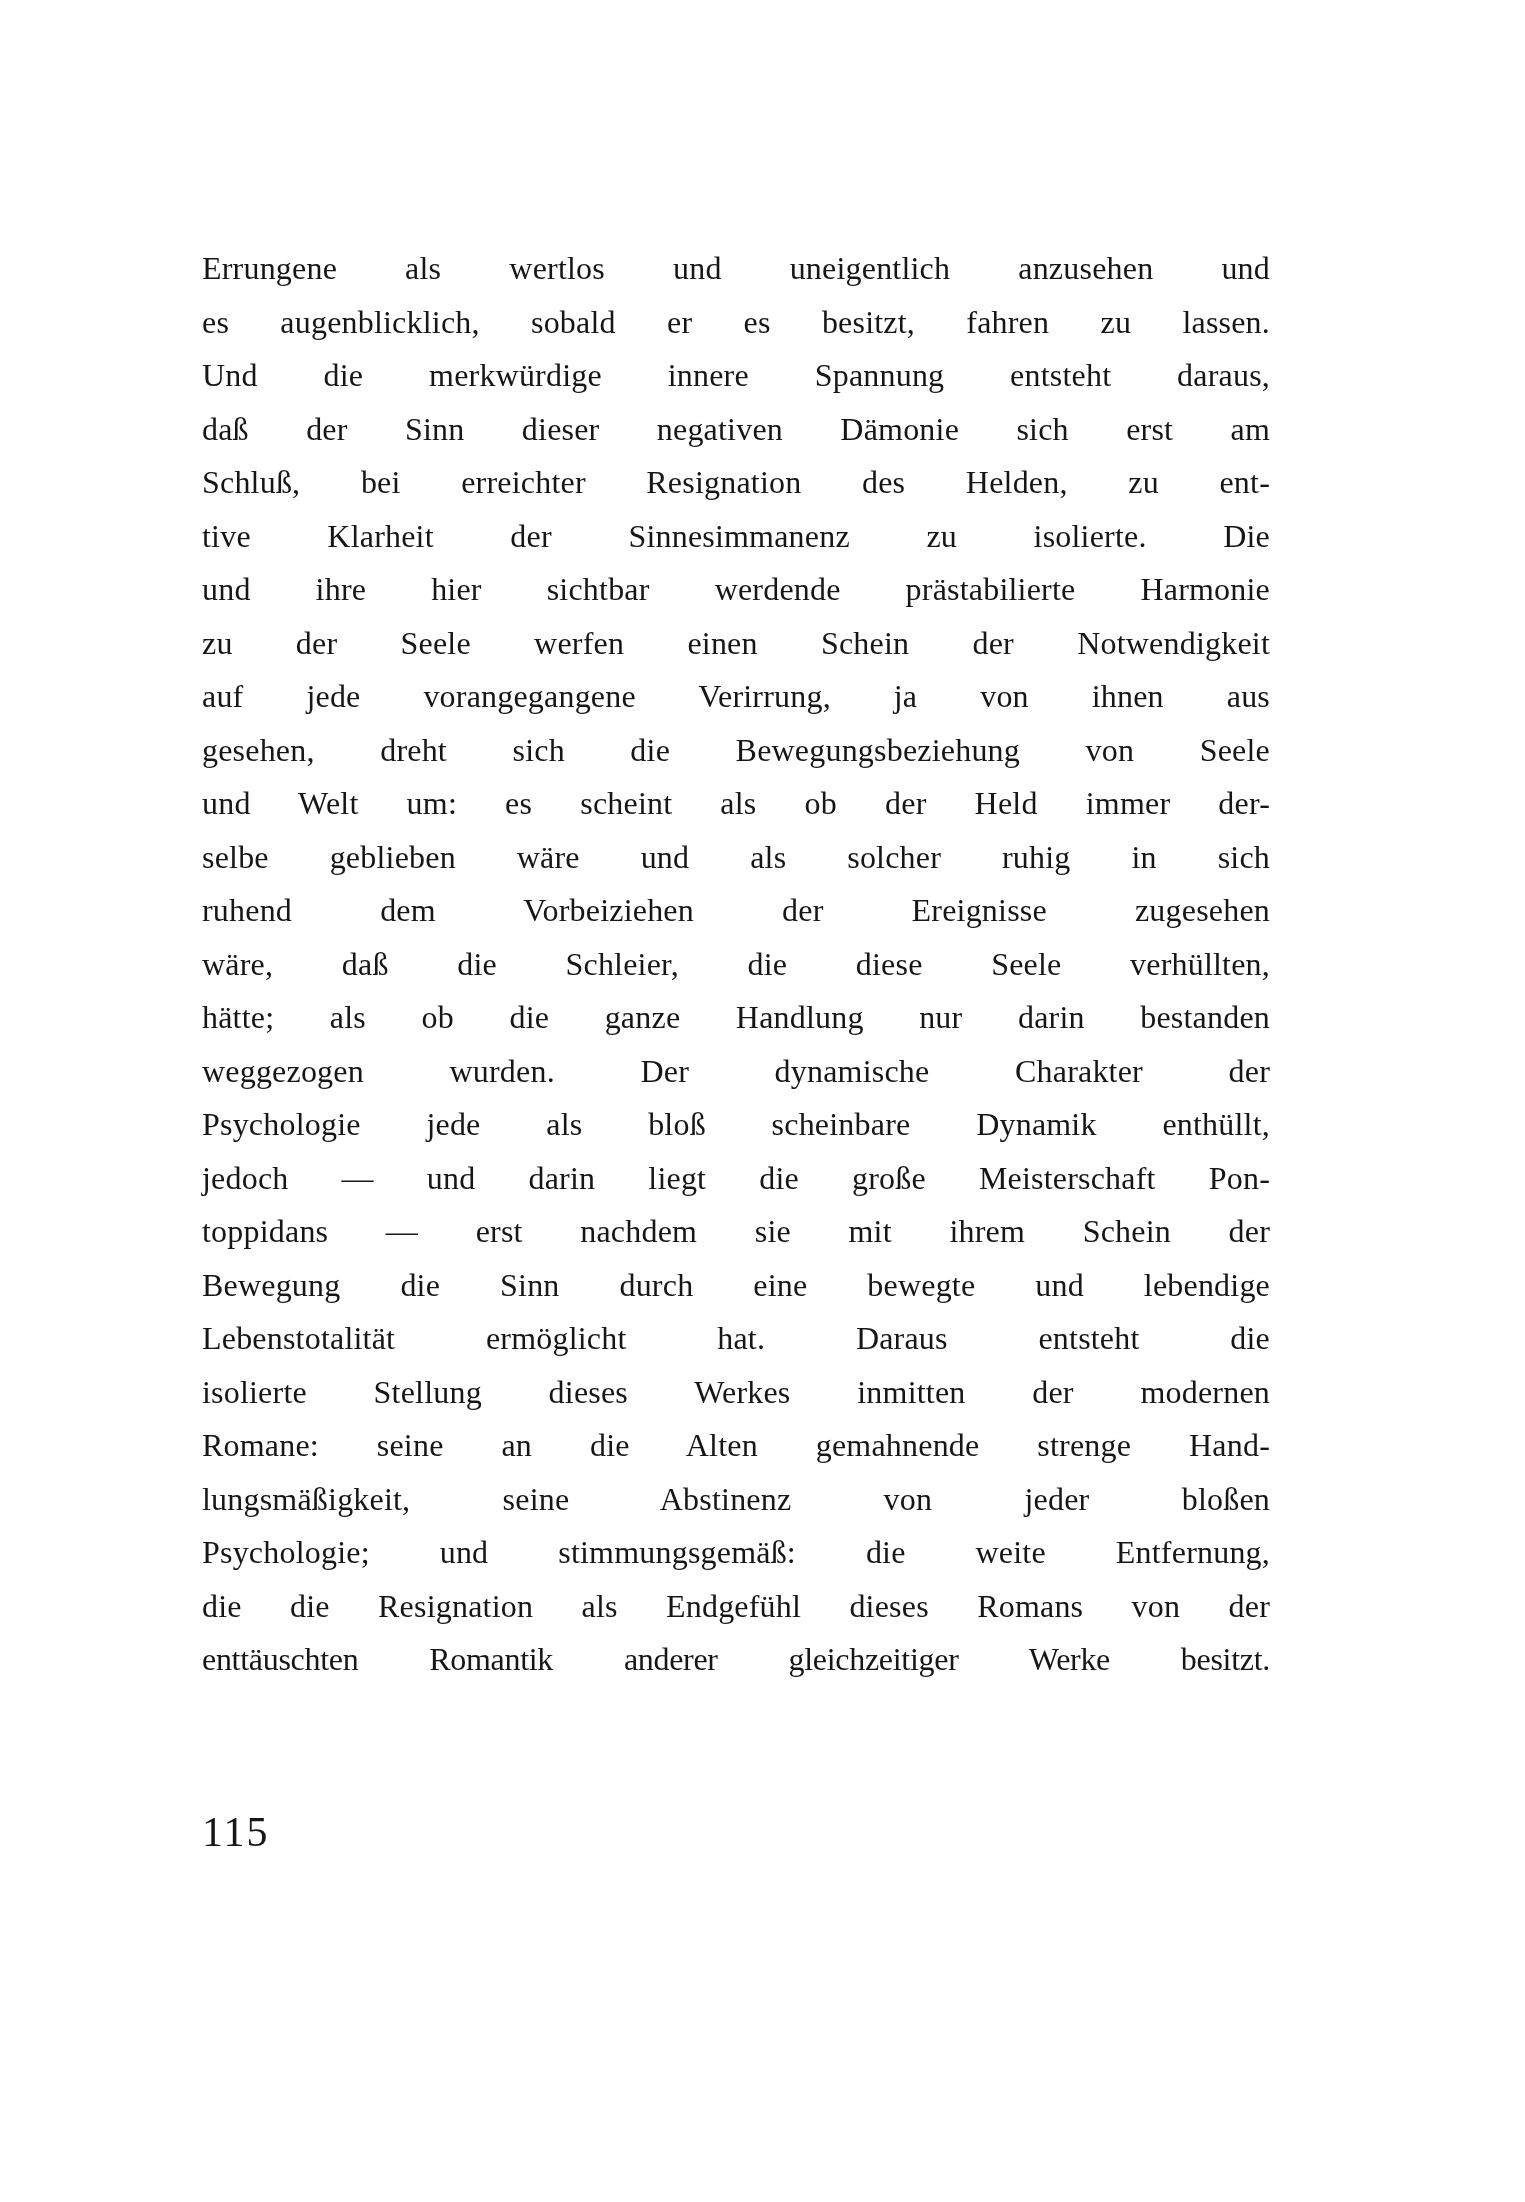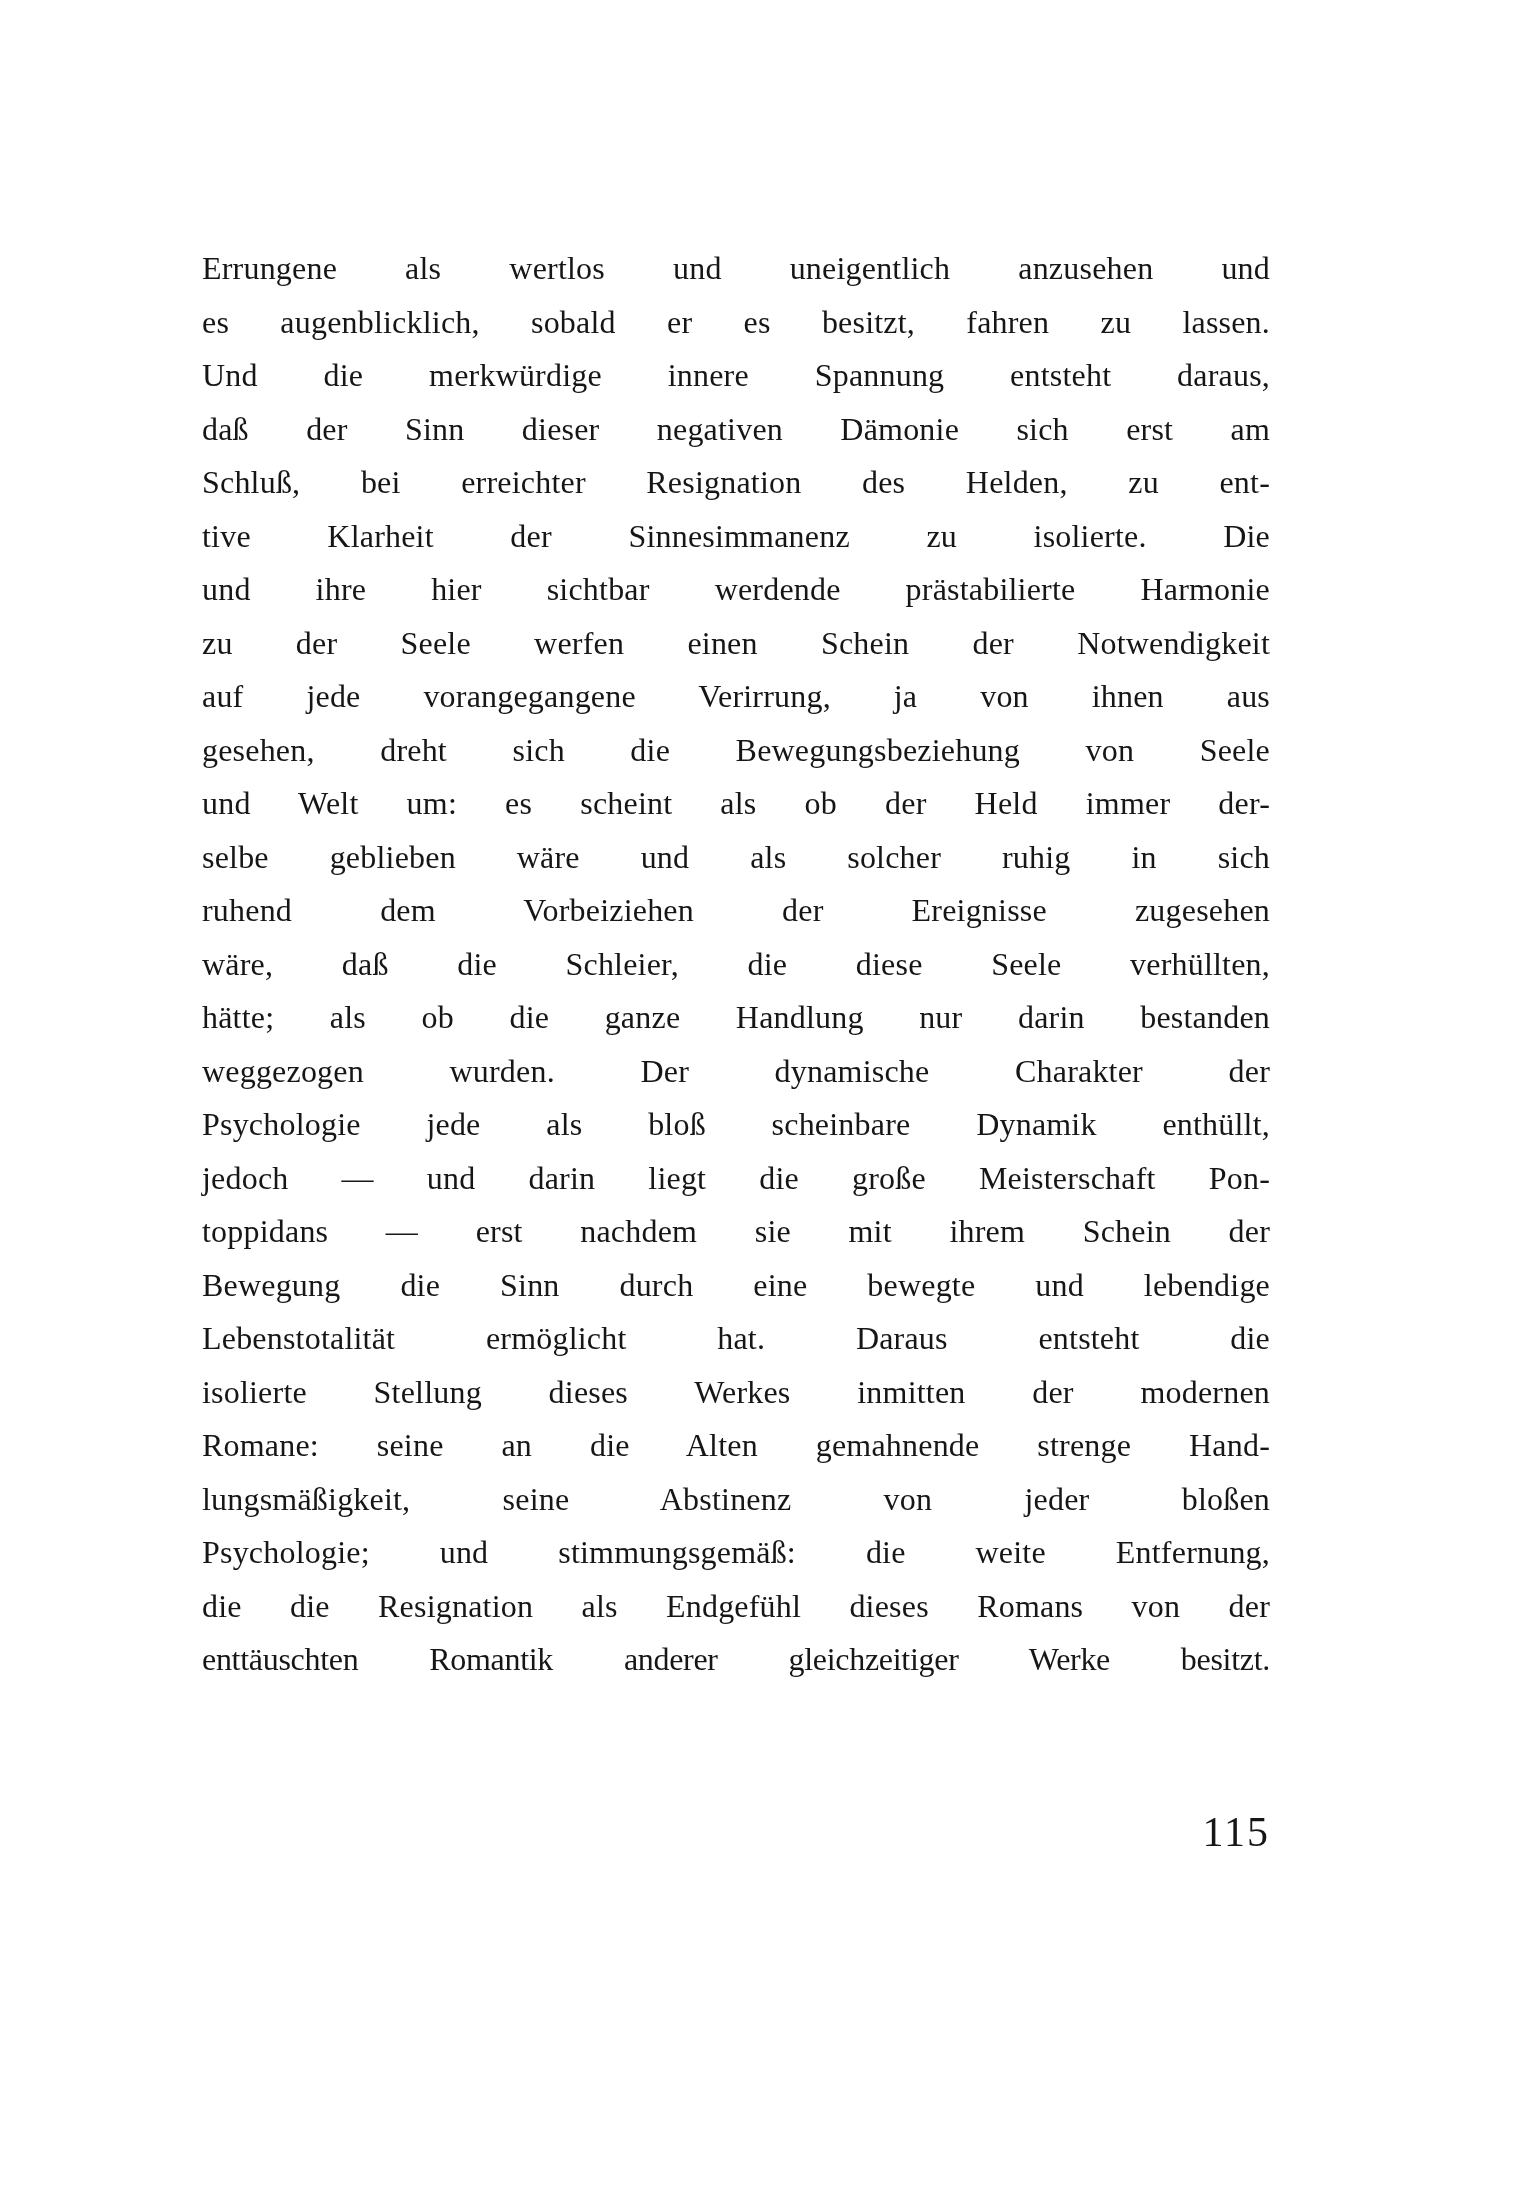--- a/index.html
+++ b/index.html
@@ -44,21 +44,20 @@
   
   .line:last-child {
     word-spacing: -5px;
     letter-spacing: -0.3px;
   }
   .page-number {
     position: absolute;
     left: 202px;
     top: 1808px;
     width: 1068px;
-    text-align: right;
     font-size: 42px;
     letter-spacing: 2px;
   }
 </style>
 </head>
 <body>
 
 <div class="page">
   <div class="text-block">
       <div class="line">Errungene als wertlos und uneigentlich anzusehen und</div>

